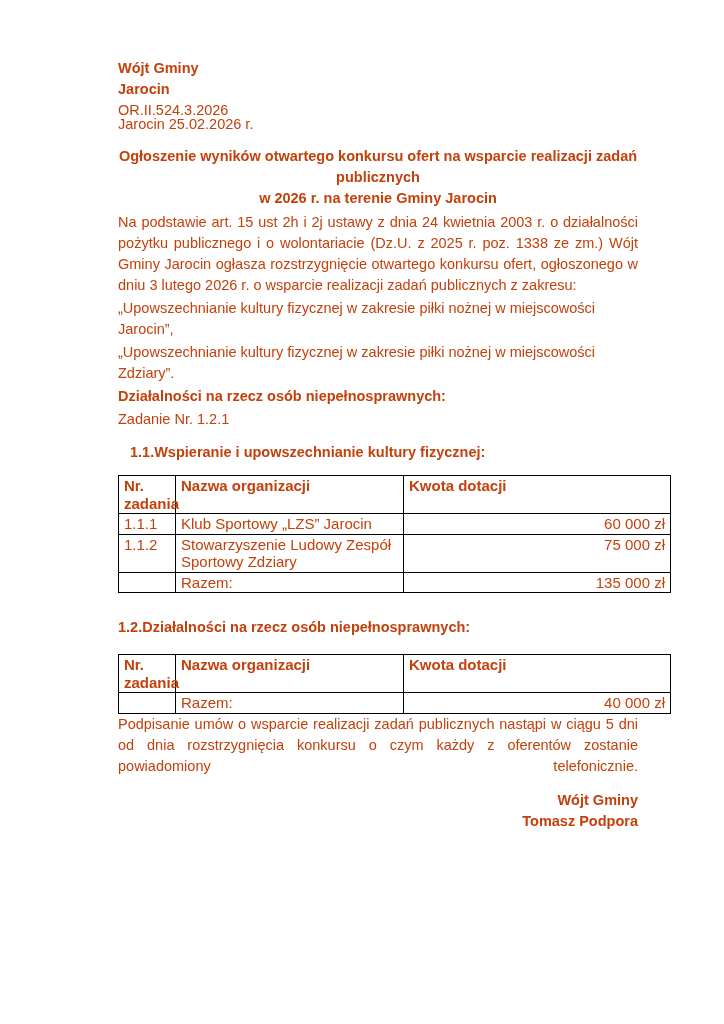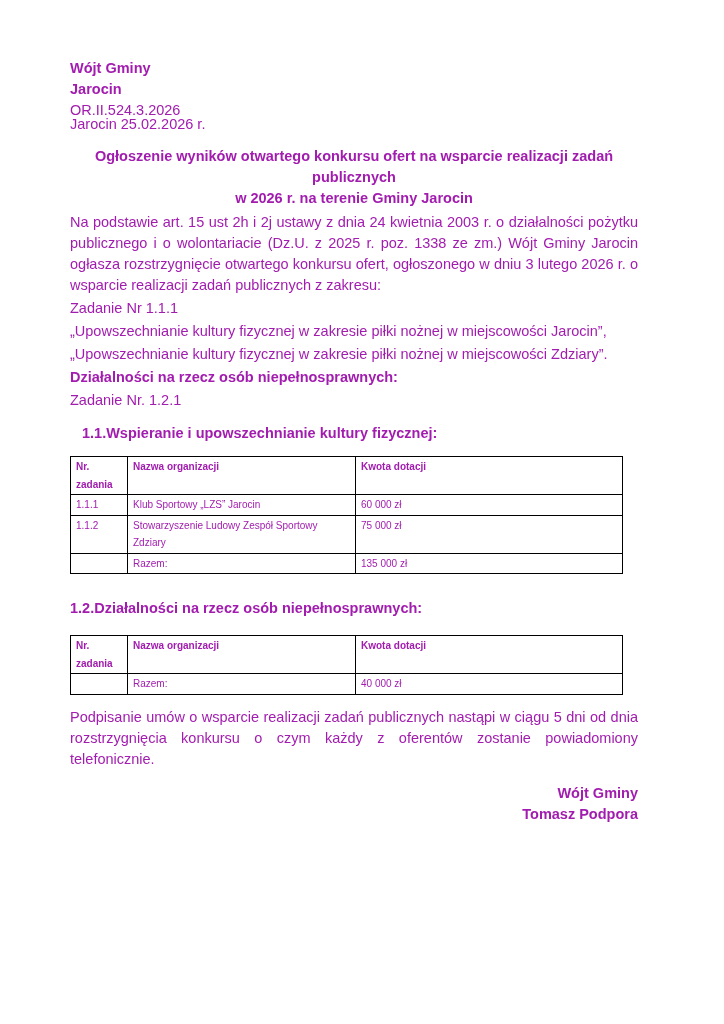--- a/index.html
+++ b/index.html
@@ -2,22 +2,22 @@
 <html lang="pl"><head>
 <meta charset="utf-8">
 <style>
   * { box-sizing: border-box; }
   html, body { margin: 0; padding: 0; background: #ffffff; }
   .page {
     position: relative;
     width: 724px;
     height: 1024px;
     background: #ffffff;
-    padding: 58px 86px 0 70px;
-    color: #a21caf;
+    padding: 58px 86px 0 118px;
+    color: #c2410c;
     font-family: "Liberation Sans", sans-serif;
     font-size: 14.5px;
     line-height: 21px;
     overflow: hidden;
   }
   p { margin: 0 0 2px 0; }
   .sender p { margin: 0; font-weight: bold; }
   .sender p.ref { font-weight: normal; }
   .date-line { text-align: left; margin: -7px 0 2px 0; }
   .doc-title { font-weight: bold; text-align: center; margin: 11px 0 3px 0; }
@@ -29,26 +29,26 @@
   .table-heading.second { margin: 24px 0 16px 0; }
   table.grant-table { border-collapse: collapse; table-layout: fixed; width: 552px; }
   .grant-table col.c1 { width: 57px; }
   .grant-table col.c2 { width: 228px; }
   .grant-table col.c3 { width: 267px; }
   .grant-table th, .grant-table td {
     border: 1px solid #000000;
     vertical-align: top;
     padding: 1px 5px;
     line-height: 17.5px;
-    font-size: 10px;
+    font-size: 15px;
   }
   .grant-table th { font-weight: bold; text-align: left; }
-  .center { text-align: left; }
+  .center { text-align: right; }
   td.tall { height: 42px; }
-  .closing { margin-top: 12px; }
+  .closing { margin-top: 0; }
   .signature { margin-top: 13px; text-align: right; font-weight: bold; }
   .signature p { margin: 0; }
 </style>
 </head>
 <body>
 
 <div class="page">
 
   <div class="sender">
     <p>Wójt Gminy</p>
@@ -59,21 +59,20 @@
   <p class="date-line">Jarocin 25.02.2026 r.</p>
 
   <div class="doc-title">
     <p>Ogłoszenie wyników otwartego konkursu ofert na wsparcie realizacji zadań publicznych</p>
     <p>w 2026 r. na terenie Gminy Jarocin</p>
   </div>
 
   <p class="justify">Na podstawie art. 15 ust 2h i 2j ustawy z dnia 24 kwietnia 2003 r. o działalności pożytku publicznego i o wolontariacie (Dz.U. z 2025 r. poz. 1338 ze zm.) Wójt Gminy Jarocin ogłasza rozstrzygnięcie otwartego konkursu ofert, ogłoszonego w dniu 3 lutego 2026 r. o wsparcie realizacji zadań publicznych z zakresu:</p>
 
 
-  <p>Zadanie Nr 1.1.1</p>
   <p>„Upowszechnianie kultury fizycznej w zakresie piłki nożnej w miejscowości Jarocin”,</p>
   <p>„Upowszechnianie kultury fizycznej w zakresie piłki nożnej w miejscowości Zdziary”.</p>
 
   <p class="section-heading">Działalności na rzecz osób niepełnosprawnych:</p>
 
   <p>Zadanie Nr. 1.2.1</p>
 
 
   <p class="table-heading">1.1.Wspieranie i upowszechnianie kultury fizycznej:</p>
 

